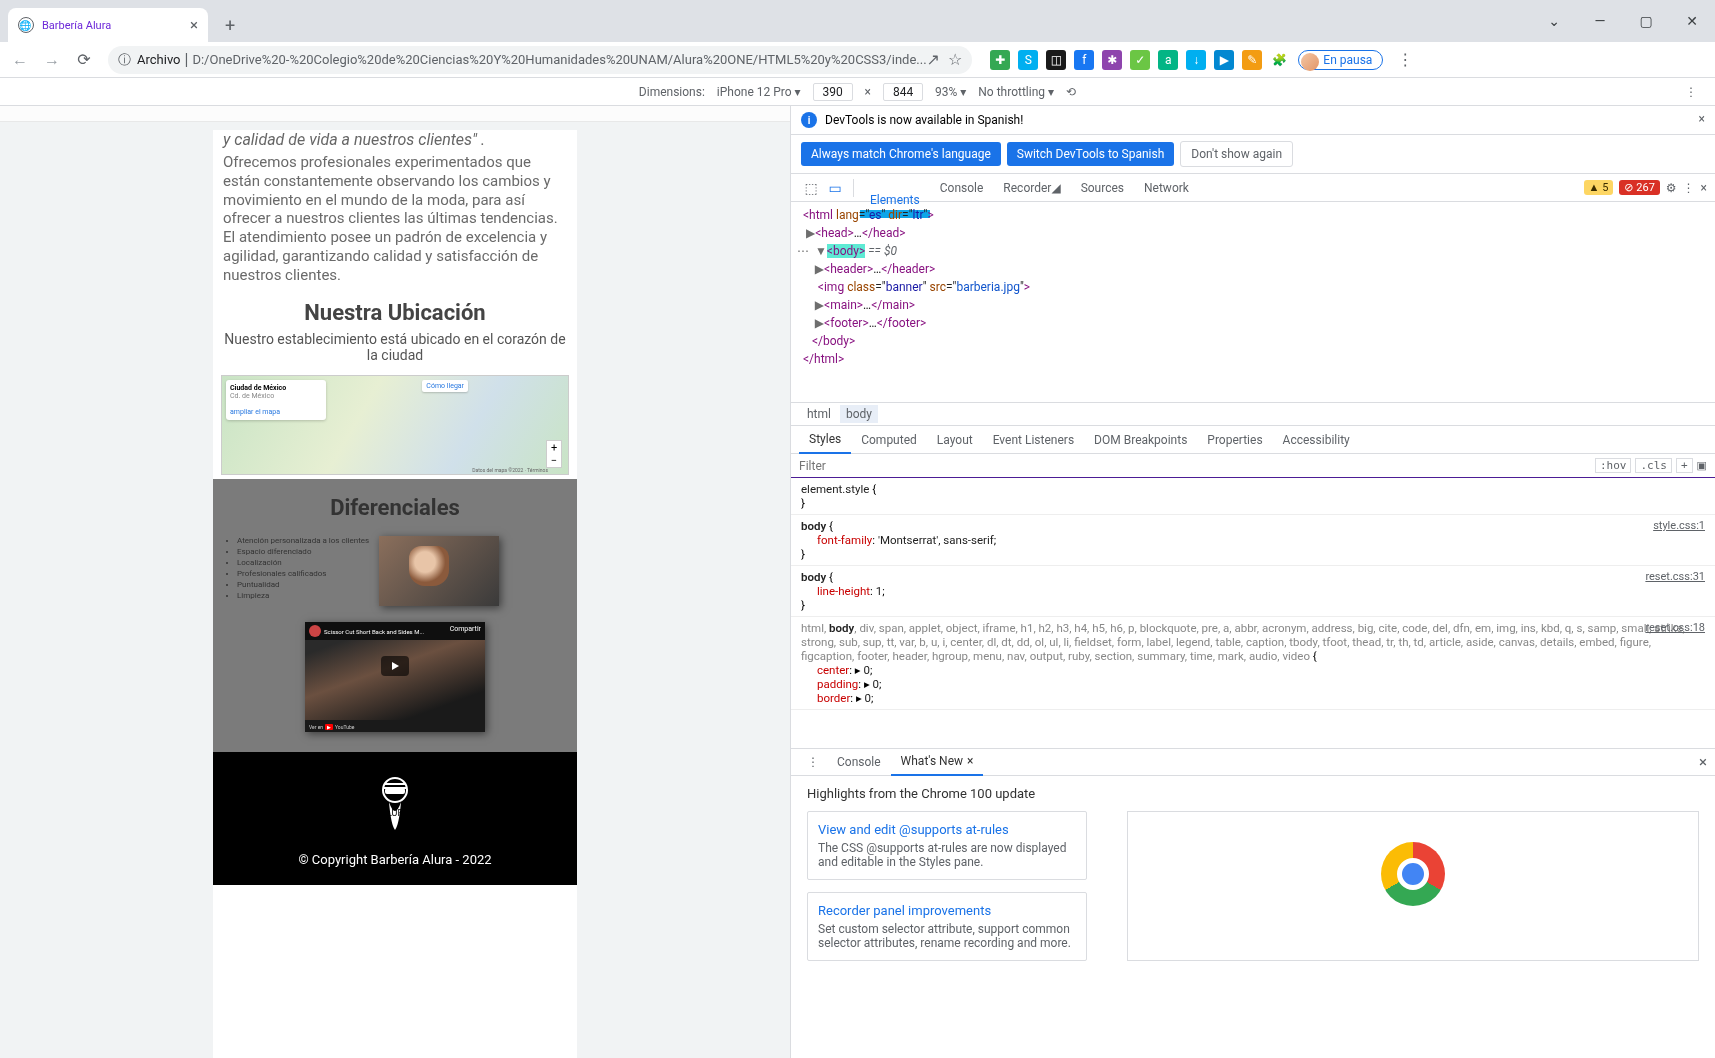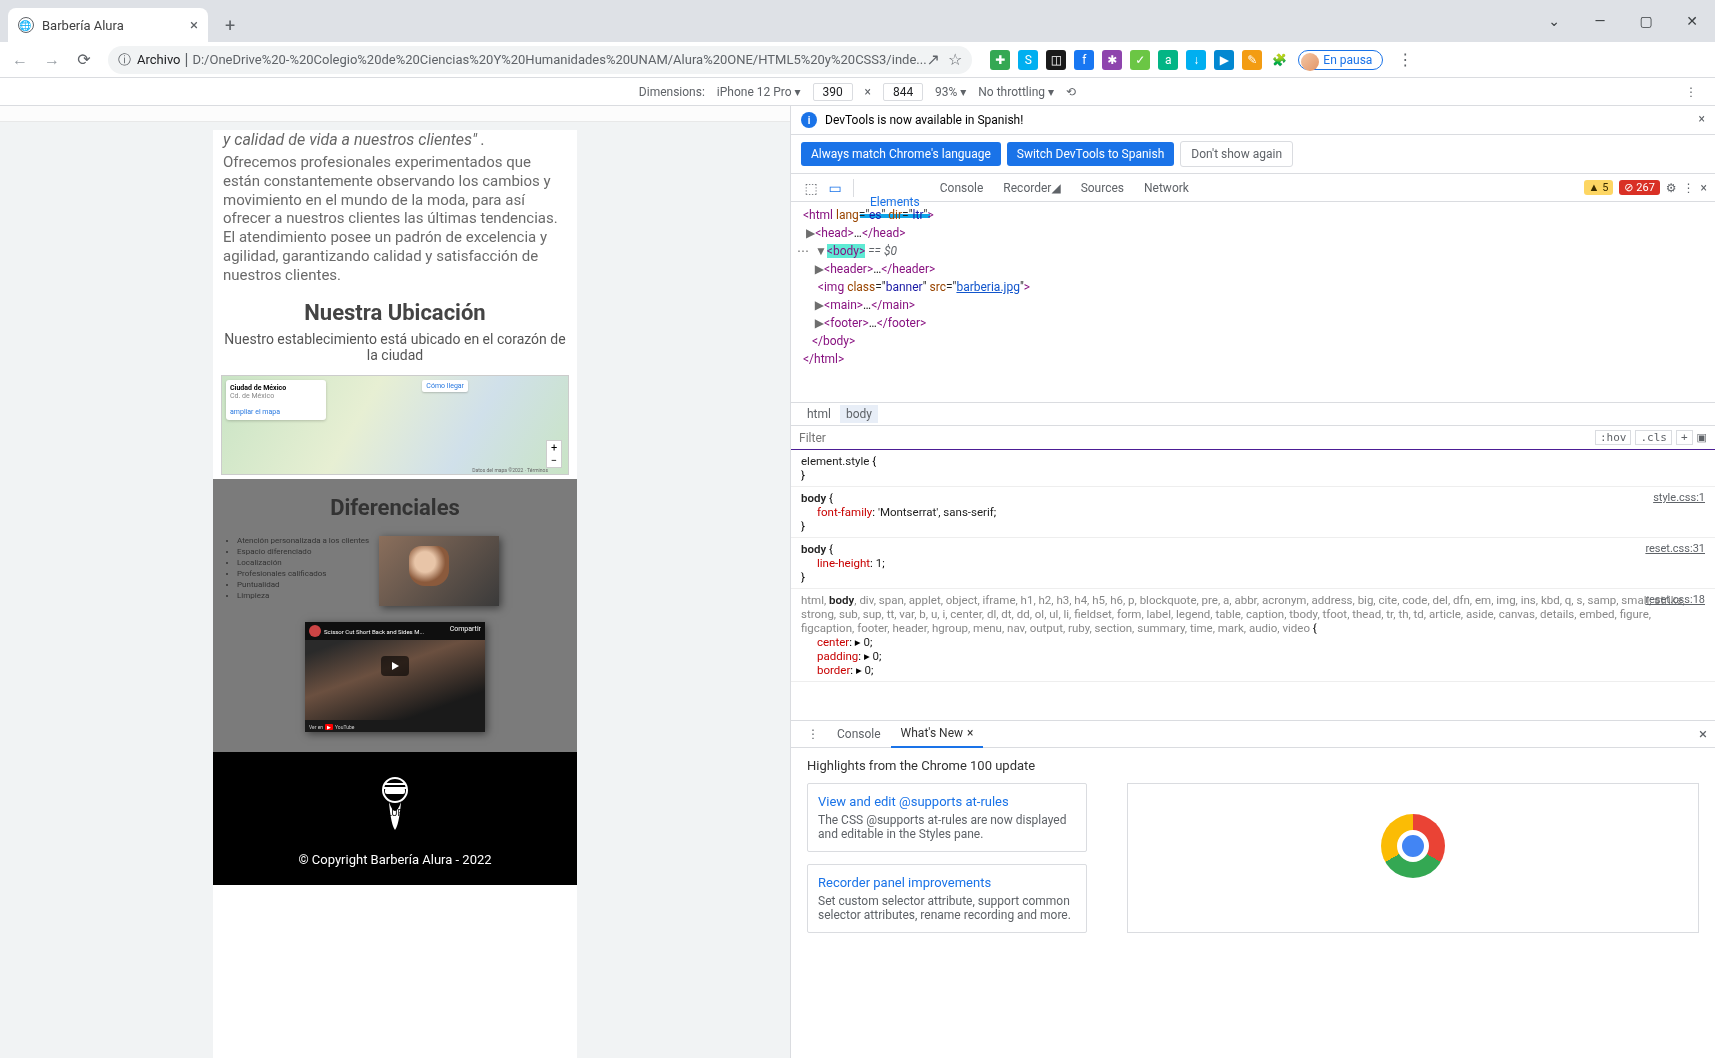--- a/index.html
+++ b/index.html
@@ -2,21 +2,21 @@
 <html><head>
 <meta charset="utf-8">
 <style>
 * { margin: 0; padding: 0; box-sizing: border-box; font-family: -apple-system, "Segoe UI", Roboto, sans-serif; }
 body { background: #fff; overflow: hidden; width: 1715px; height: 1058px; }
 
 
 .titlebar { height: 42px; background: #dee1e6; display: flex; align-items: center; }
 .tab { display: flex; align-items: center; background: #fff; border-radius: 8px 8px 0 0; height: 34px; margin-left: 8px; margin-top: 8px; padding: 0 10px; min-width: 200px; position: relative; }
 .tab .favicon { width: 16px; height: 16px; border-radius: 50%; border: 1.5px solid #5f6368; margin-right: 8px; display:flex; align-items:center; justify-content:center; font-size:10px; }
-.tab .title { font-size: 13px; color: #404040; flex: 1; }
+.tab .title { font-size: 11px; color: #6d28d9; flex: 1; }
 .tab .close { color: #5f6368; font-size: 15px; margin-left: 8px; cursor: pointer; }
 .newtab { width: 28px; height: 28px; display: flex; align-items: center; justify-content: center; margin-left: 8px; margin-top: 8px; font-size: 18px; color: #5f6368; border-radius: 50%;}
 .window-controls { margin-left: auto; display: flex; }
 .window-controls div { width: 46px; height: 42px; display: flex; align-items: center; justify-content: center; color: #3c4043; font-size: 14px; }
 
 
 .toolbar { height: 36px; background: #fff; border-bottom: 1px solid #dadce0; display: flex; align-items: center; padding: 0 6px; gap: 4px; }
 .nav-btn { width: 28px; height: 28px; display: flex; align-items: center; justify-content: center; color: #9aa0a6; font-size: 16px; border-radius: 50%; }
 .nav-btn.active { color: #5f6368; }
 .omnibox { flex: 0 0 790px; height: 28px; background: #f1f3f4; border-radius: 14px; display: flex; align-items: center; padding: 0 10px; margin: 0 6px; }
@@ -83,34 +83,34 @@
 .dt-notice { padding: 6px 10px; border-bottom: 1px solid #dadce0; display: flex; align-items: center; gap: 8px; position: relative; }
 .dt-info-icon { width: 16px; height: 16px; border-radius: 50%; background: #1a73e8; color: #fff; display: flex; align-items: center; justify-content: center; font-size: 10px; font-weight: bold; }
 .dt-notice .close-notice { position: absolute; right: 10px; top: 6px; cursor: pointer; color: #5f6368; }
 .dt-buttons { padding: 6px 10px; border-bottom: 1px solid #dadce0; display: flex; gap: 6px; align-items: center; }
 .dt-btn-primary { background: #1a73e8; color: #fff; border: none; padding: 5px 10px; border-radius: 3px; font-size: 12px; }
 .dt-btn-secondary { background: #fff; color: #5f6368; border: 1px solid #dadce0; padding: 5px 10px; border-radius: 3px; font-size: 12px; }
 .dt-tabs { display: flex; align-items: center; border-bottom: 1px solid #dadce0; padding: 0 8px; height: 28px; }
 .dt-tab-icon { width: 24px; height: 24px; display: flex; align-items: center; justify-content: center; color: #5f6368; font-size: 14px; }
 .dt-tab-icon.active { color: #1a73e8; }
 .dt-tab { padding: 0 10px; height: 28px; display: flex; align-items: center; color: #5f6368; cursor: pointer; }
-.dt-tab.active { color: #1a73e8; border-bottom: 4px solid #0ea5e9; margin-top: 32px; }
+.dt-tab.active { color: #1a73e8; border-bottom: 8px solid #0ea5e9; margin-top: 32px; }
 .dt-tabs-right { margin-left: auto; display: flex; align-items: center; gap: 6px; }
 .badge-warn { background: #fdd663; color: #3c2e00; padding: 1px 5px; border-radius: 3px; font-size: 11px; }
 .badge-err { background: #d93025; color: #fff; padding: 1px 5px; border-radius: 3px; font-size: 11px; }
 
 .dom-tree { font-family: Menlo, Consolas, monospace; font-size: 12px; padding: 4px 6px; line-height: 1.5; flex: 0 0 200px; overflow: auto; color: #222; }
 .dom-line { white-space: pre; }
 .tag-bracket { color: #881280; }
 .tag-name { color: #881280; }
 .attr-name { color: #994500; }
 .attr-val { color: #1a1aa6; }
 .body-highlighted { background: #5eead4; display: inline; }
 .body-eq { color: #5f6368; font-style: italic; }
-.attr-link { color: #1155cc; text-decoration: underline; }
+.attr-link { color: #1155cc; }
 .triangle { color: #6e6e6e; }
 .dots-before { color: #6e6e6e; }
 
 .breadcrumb { padding: 4px 10px; border-top: 1px solid #dadce0; border-bottom: 1px solid #dadce0; font-size: 12px; }
 .breadcrumb span { padding: 2px 6px; }
 .breadcrumb .bc-html { color: #5f6368; }
 .breadcrumb .bc-body { background: #e8eef7; color: #5f6368; }
 
 .styles-tabs { display: flex; border-bottom: 1px solid #dadce0; padding: 0 8px; height: 28px; }
 .styles-tab { padding: 0 10px; height: 28px; display: flex; align-items: center; color: #5f6368; font-size: 12px; cursor: pointer; }
@@ -309,20 +309,29 @@
 <div class="dom-line">      <span class="triangle">▶</span><span class="tag-bracket">&lt;</span><span class="tag-name">footer</span><span class="tag-bracket">&gt;</span>…<span class="tag-bracket">&lt;/</span><span class="tag-name">footer</span><span class="tag-bracket">&gt;</span></div>
 <div class="dom-line">     <span class="tag-bracket">&lt;/</span><span class="tag-name">body</span><span class="tag-bracket">&gt;</span></div>
 <div class="dom-line">  <span class="tag-bracket">&lt;/</span><span class="tag-name">html</span><span class="tag-bracket">&gt;</span></div>
     </div>
 
     <div class="breadcrumb">
       <span class="bc-html">html</span>
       <span class="bc-body">body</span>
     </div>
 
+    <div class="styles-tabs">
+      <div class="styles-tab active">Styles</div>
+      <div class="styles-tab">Computed</div>
+      <div class="styles-tab">Layout</div>
+      <div class="styles-tab">Event Listeners</div>
+      <div class="styles-tab">DOM Breakpoints</div>
+      <div class="styles-tab">Properties</div>
+      <div class="styles-tab">Accessibility</div>
+    </div>
 
     <div class="styles-filter">
       <input placeholder="Filter" style="">
       <div class="sf-right">
         <span class="sf-btn">:hov</span>
         <span class="sf-btn">.cls</span>
         <span class="sf-btn">+</span>
         <span>▣</span>
       </div>
     </div>

